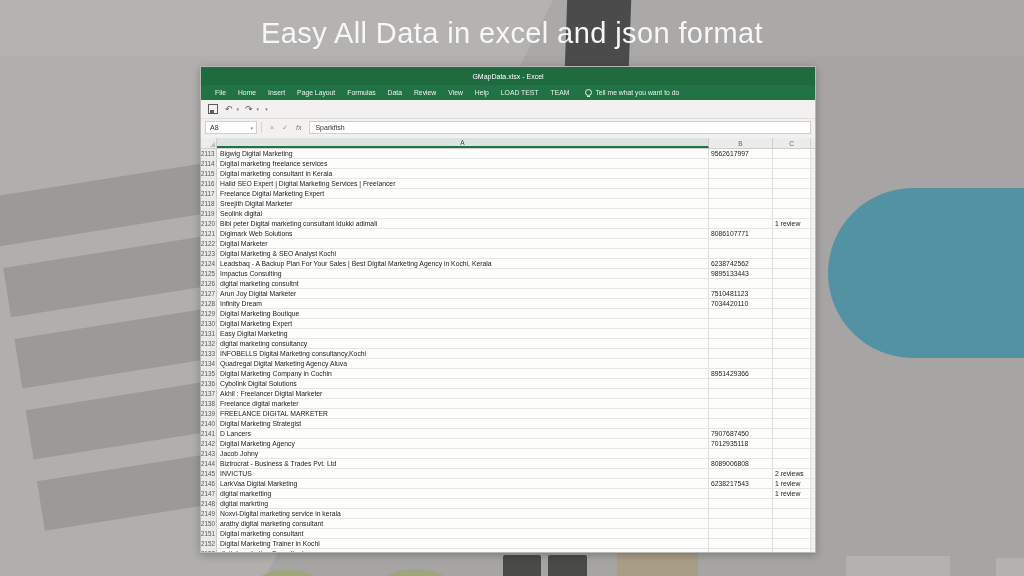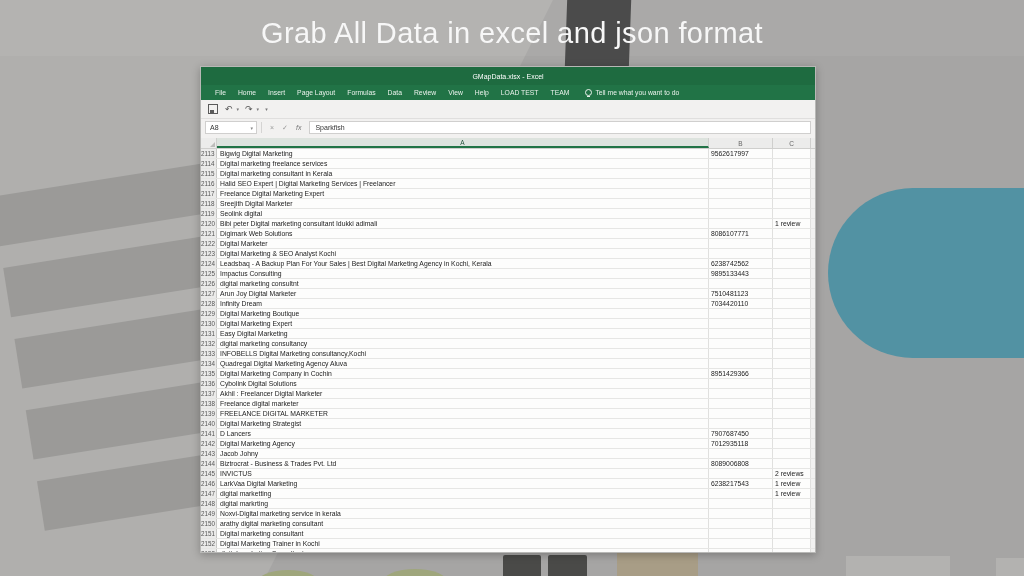--- a/index.html
+++ b/index.html
@@ -120,21 +120,21 @@
   <div class="json-strip"></div>
   <div class="teal-pill"></div>
   <div class="tree tree-1"></div>
   <div class="tree tree-2"></div>
   <div class="car car-1"></div>
   <div class="car car-2"></div>
   <div class="tan-building"></div>
   <div class="light-rect light-rect-1"></div>
   <div class="light-rect light-rect-2"></div>
 
-  <div class="slide-title">Grab All Data in excel and json format</div>
+  <div class="slide-title">Easy All Data in excel and json format</div>
 
   <div class="excel">
 
     <div class="xl-titlebar">
       <span>GMapData.xlsx  -  Excel</span>
     </div>
 
     <div class="xl-tabs">
       <span id="tabs-mount" style="display: contents;"><span class="xl-tab">File</span><span class="xl-tab">Home</span><span class="xl-tab">Insert</span><span class="xl-tab">Page Layout</span><span class="xl-tab">Formulas</span><span class="xl-tab">Data</span><span class="xl-tab">Review</span><span class="xl-tab">View</span><span class="xl-tab">Help</span><span class="xl-tab">LOAD TEST</span><span class="xl-tab">TEAM</span></span>
       <span class="tellme">

